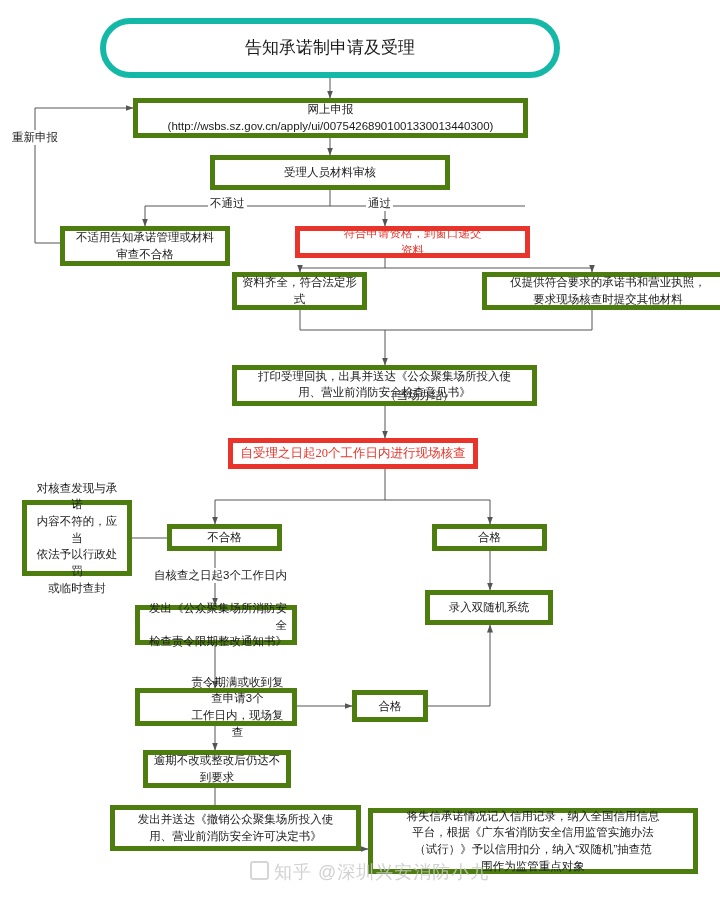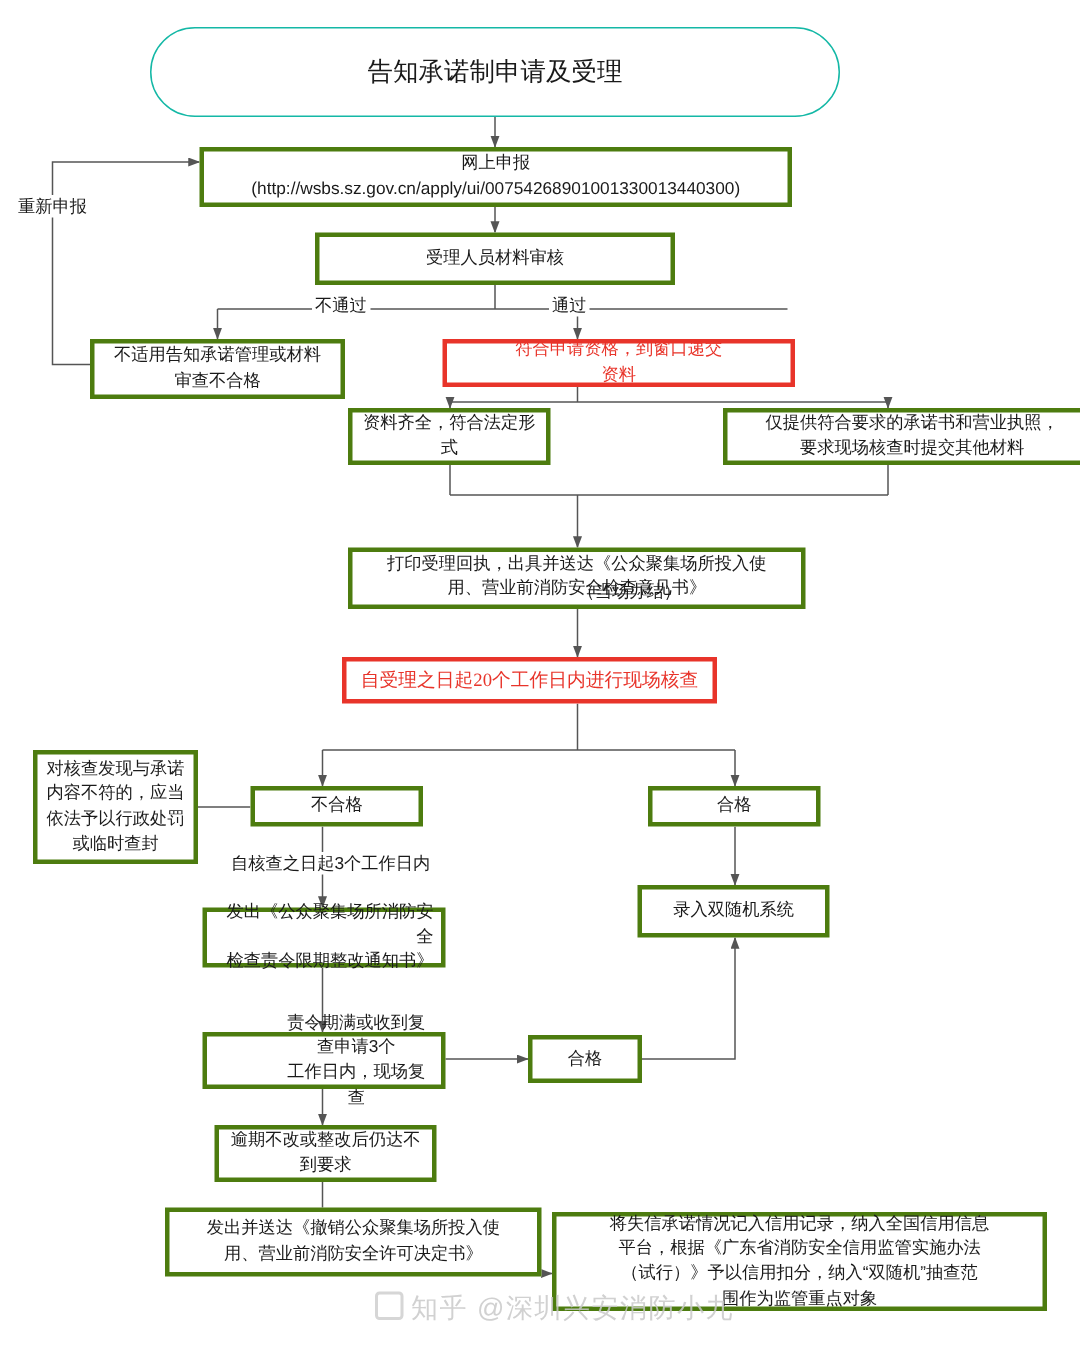--- a/index.html
+++ b/index.html
@@ -9,32 +9,32 @@
     font-family:"Liberation Sans","DejaVu Sans",sans-serif;
     color:#1a1a1a;
     position:relative;
     overflow:hidden;
     -webkit-font-smoothing:antialiased;
   }
   #flow{position:absolute;left:0;top:0;width:720px;height:898px;}
   .node{
     position:absolute;
     box-sizing:border-box;
-    border:3px solid #4d7c0f;
+    border:5px solid #4d7c0f;
     background:#fff;
     display:flex;
     align-items:center;
     justify-content:center;
     text-align:center;
     font-size:11.5px;
     line-height:1.45;
     padding:3px 5px;
     white-space:pre-line;
   }
-  .node.round{border-radius:38px;font-size:17px;border:1px solid #14b8a6;}
+  .node.round{border-radius:38px;font-size:17px;border:6px solid #14b8a6;}
   .node.red{color:#e8342a;border-color:#e8342a;font-family:Liberation Serif, serif;}
   .edge-label{
     position:absolute;
     font-size:11.5px;
     color:#1a1a1a;
     background:#fff;
     padding:0 2px;
     white-space:nowrap;
   }
   .watermark{

